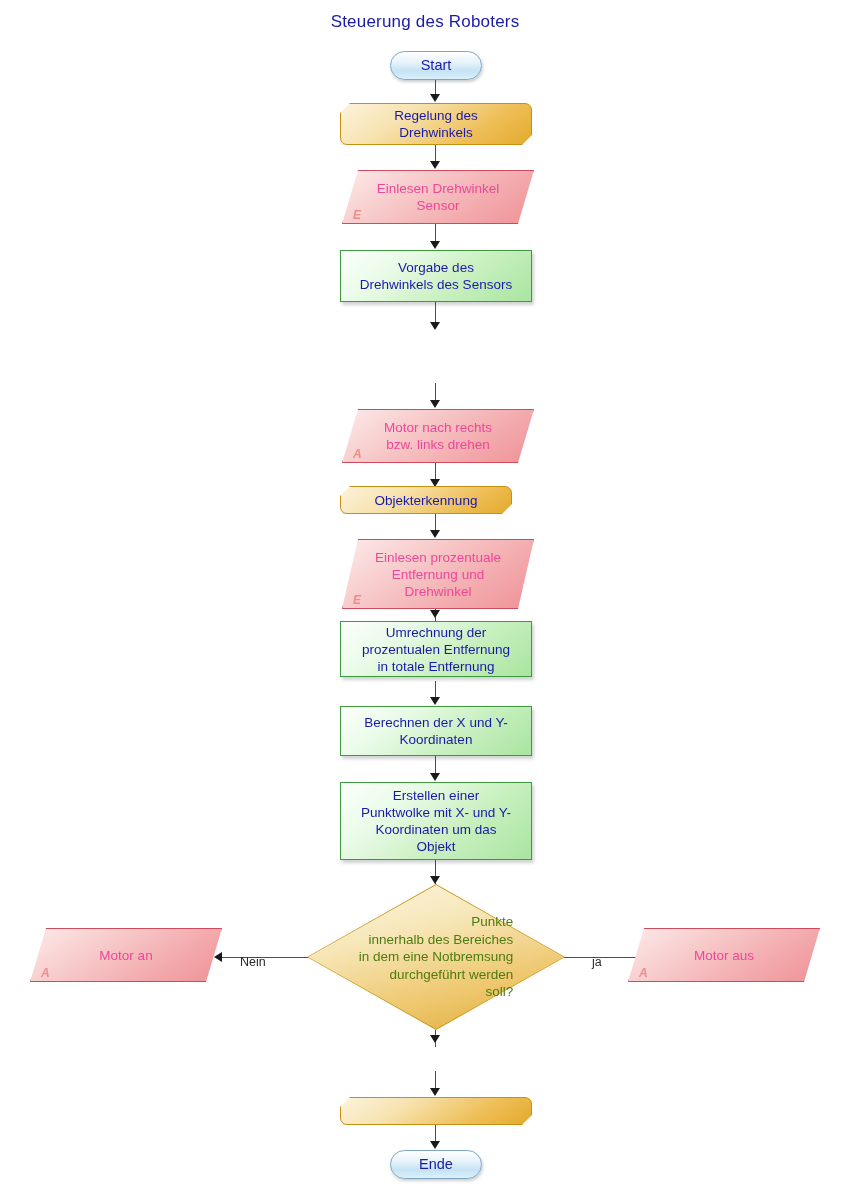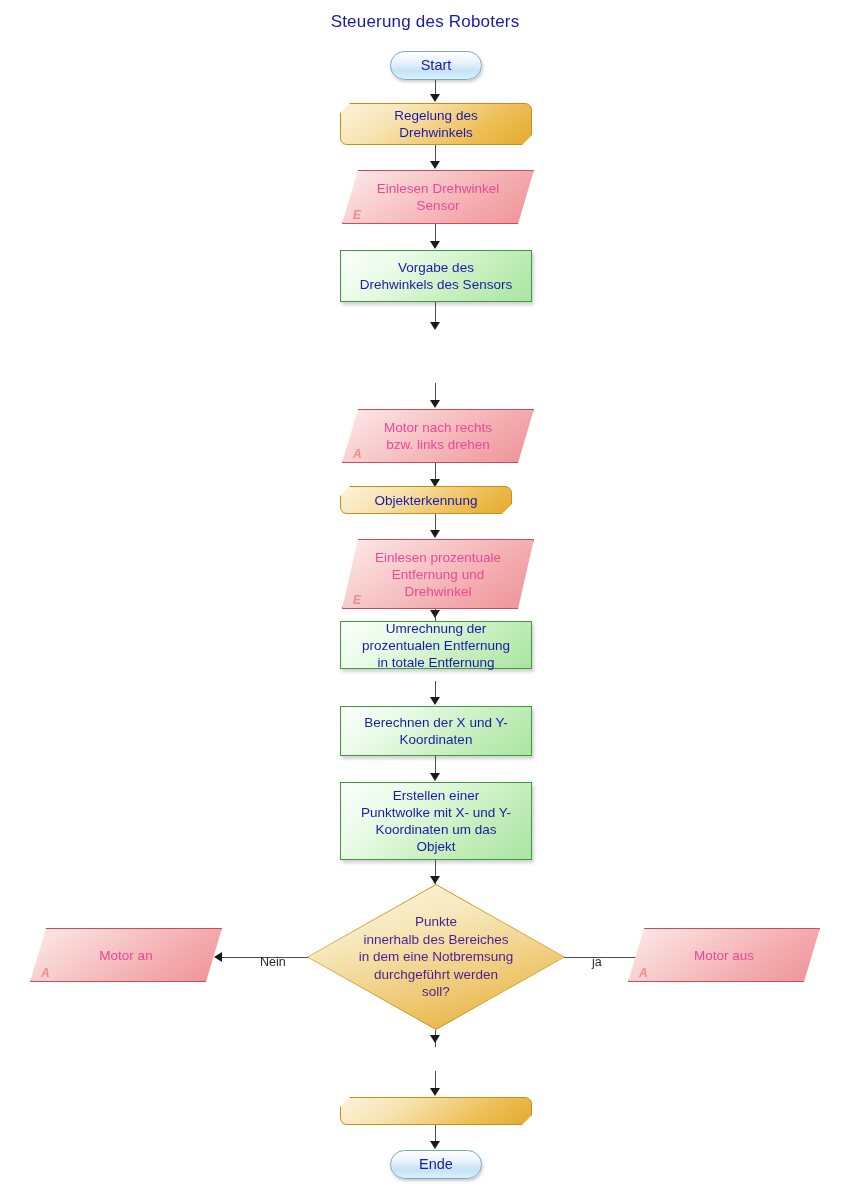--- a/index.html
+++ b/index.html
@@ -126,22 +126,22 @@
     clip-path: polygon(50% 0,100% 50%,50% 100%,0 50%);
     background: linear-gradient(165deg,#fdf6e2 0%,#f7e8bb 32%,#eec76e 70%,#dfa930 100%);
     z-index: 2;
   }
   .decision-wrap .dec-text {
     position: absolute;
     inset: 0;
     display: flex;
     align-items: center;
     justify-content: center;
-    text-align: center;
-    color: #4c1d95;
+    text-align: right;
+    color: #4d7c0f;
     font-size: 13.5px;
     line-height: 17.5px;
     white-space: pre-line;
     z-index: 3;
   }
 
   
   .vline {
     position: absolute;
     width: 1px;
@@ -249,21 +249,21 @@
     <div class="io-text">
       <span class="label">Einlesen prozentuale
 Entfernung und
 Drehwinkel</span>
     </div>
     <span class="io-marker">E</span>
   </div>
   <div class="vline" style="left:435px; top:609px; height:13px;"></div>
   <div class="arrow-down" style="left:430px; top:610px;"></div>
 
-  <div class="node process" style="left:340px; top:621px; width:192px; height:48px;">
+  <div class="node process" style="left:340px; top:621px; width:192px; height:56px;">
     <span class="label">Umrechnung der
 prozentualen Entfernung
 in totale Entfernung</span>
   </div>
   <div class="vline" style="left:435px; top:681px; height:21px;"></div>
   <div class="arrow-down" style="left:430px; top:697px;"></div>
 
   <div class="node process" style="left:340px; top:706px; width:192px; height:50px;">
     <span class="label">Berechnen der X und Y-
 Koordinaten</span>
@@ -287,21 +287,21 @@
       <span class="label">Punkte
 innerhalb des Bereiches
 in dem eine Notbremsung
 durchgeführt werden
 soll?</span>
     </div>
   </div>
 
   <div class="hline" style="left:222px; top:957px; width:87px;"></div>
   <div class="arrow-left" style="left:214px; top:952px;"></div>
-  <div class="edge-label" style="left:240px; top:955px;margin-left:20px;">Nein</div>
+  <div class="edge-label" style="left:240px; top:955px;">Nein</div>
 
   <div class="io-wrap" style="left:30px; top:928px; width:192px; height:54px;">
     <div class="io-shape"></div>
     <div class="io-text">
       <span class="label">Motor an</span>
     </div>
     <span class="io-marker">A</span>
   </div>
 
   <div class="hline" style="left:564px; top:957px; width:86px;"></div>

